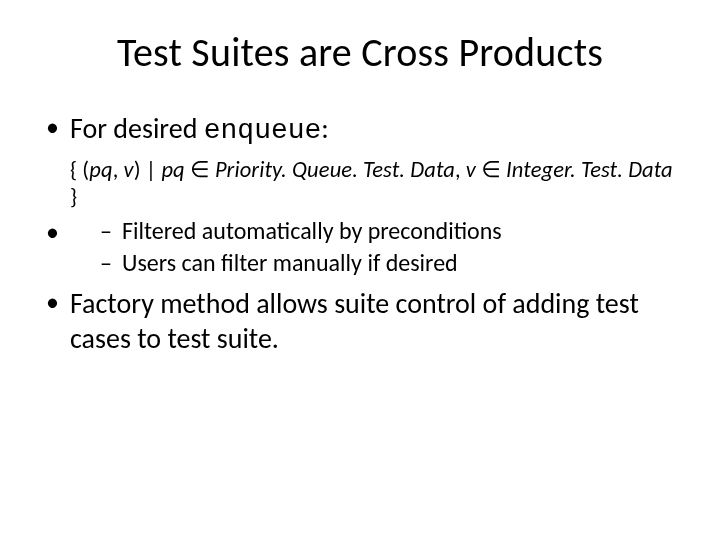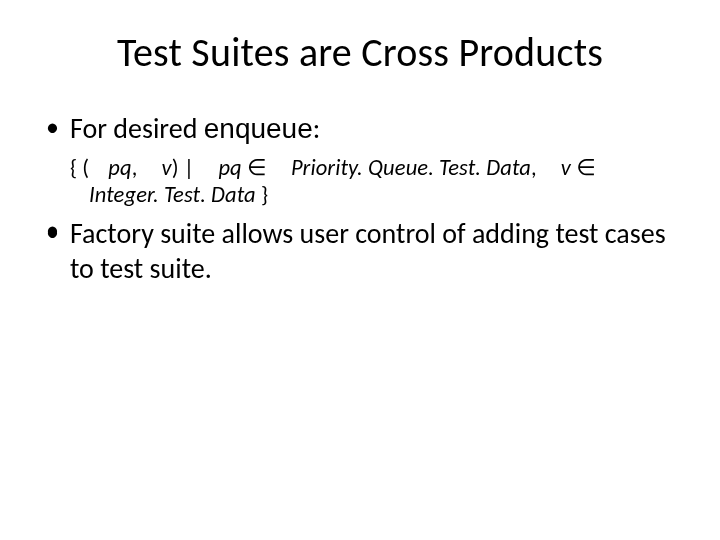--- a/index.html
+++ b/index.html
@@ -49,21 +49,20 @@
     font-style: italic;
     margin-top: 2px;
     margin-bottom: 6px;
     padding-left: 26px;
     letter-spacing: 0.1px;
   }
   .settext .brace, .settext .bar, .settext .comma {
     font-style: normal;
   }
   .settext .elem {
-    margin-left: 19px;
   }
   .settext .in {
     font-style: normal;
   }
   ul.level2 {
     list-style: none;
     margin: 4px 0 4px 0;
     padding: 0 0 0 30px;
   }
   ul.level2 > li {
@@ -73,40 +72,44 @@
     font-size: 24px;
     line-height: 1.25;
   }
   ul.level2 > li::before {
     content: "–";
     position: absolute;
     left: 0;
     top: 0;
   }
   .enq {
-    font-family: Liberation Sans, sans-serif;
+    font-family: Liberation Mono, monospace;
   }
 </style>
 </head>
 <body>
 
 <div class="slide">
   <h1 class="title">Test Suites are Cross Products</h1>
 
   <ul class="level1">
 
     <li>
       <span>For desired </span><span class="enq">enqueue</span><span>:</span>
     </li>
 
     <div class="settext">
       <span class="brace">{ (</span><span class="elem">pq</span><span class="comma">, </span><span class="elem">v</span><span class="brace">) </span><span class="bar">| </span><span class="elem">pq </span><span class="in">∈ </span><span class="elem">Priority. Queue. Test. Data</span><span class="comma">, </span><span class="elem">v </span><span class="in">∈ </span><span class="elem">Integer. Test. Data</span><span class="brace"> }</span>
     </div>
 
     <li>
+      <ul class="level2">
+        <li><span>Filtered automatically by preconditions</span></li>
+        <li><span>Users can filter manually if desired</span></li>
+      </ul>
     </li>
 
     <li>
-      <span>Factory suite allows user control of adding test cases to test suite.</span>
+      <span>Factory method allows suite control of adding test cases to test suite.</span>
     </li>
 
   </ul>
 </div>
 
 </body></html>

